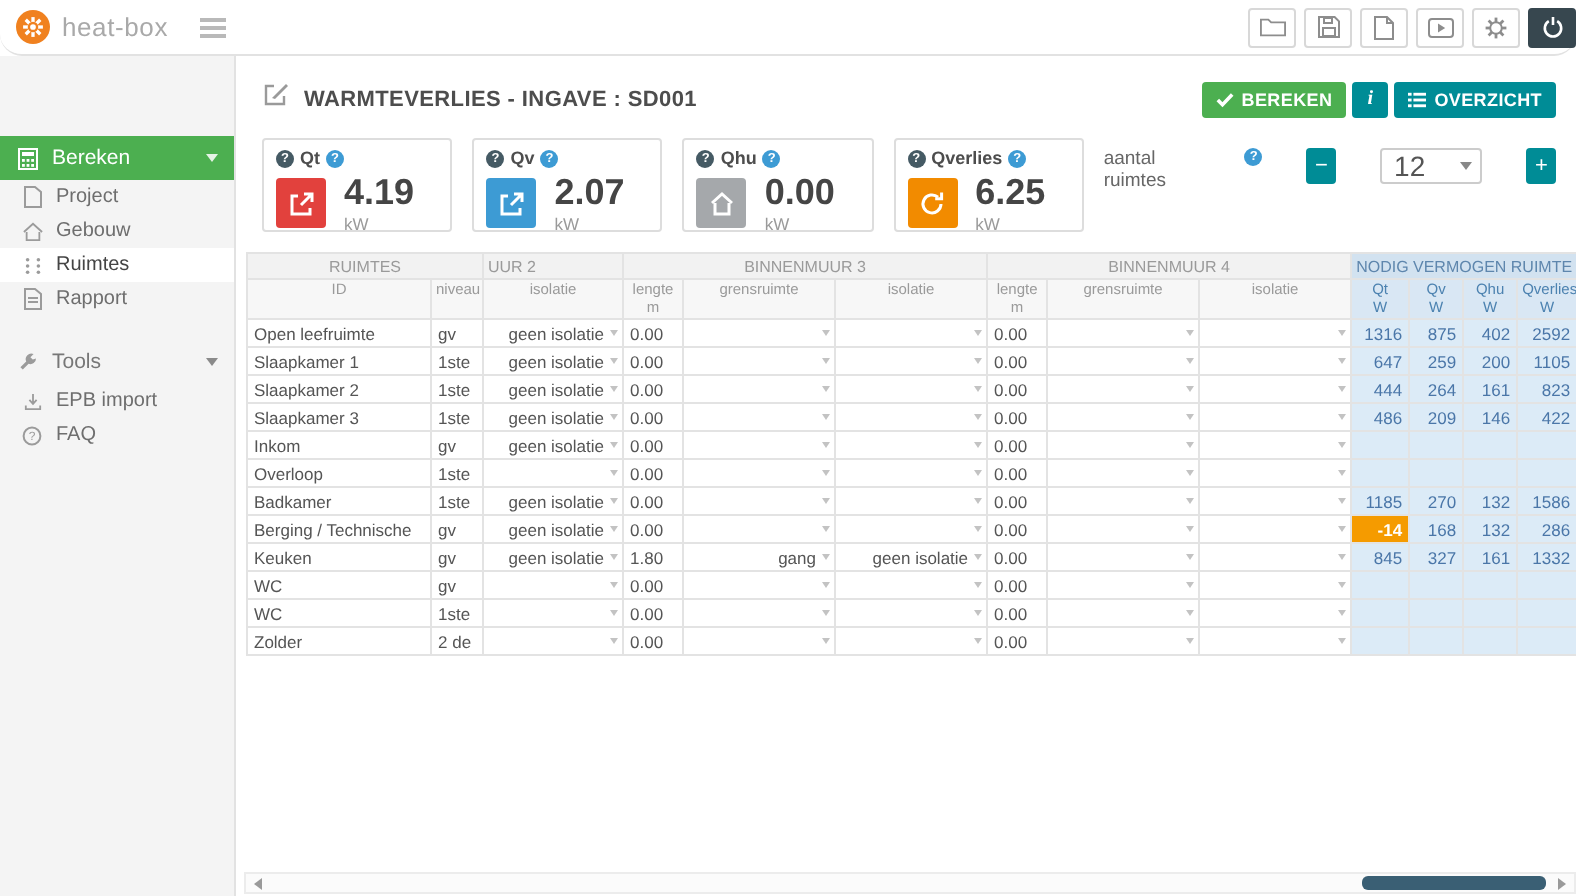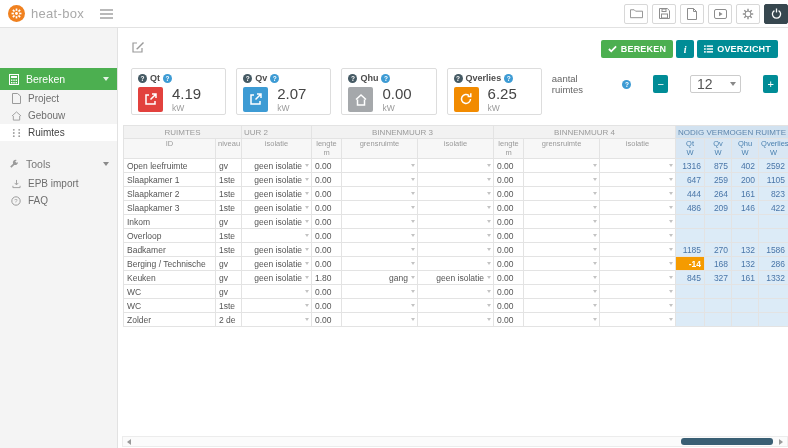--- a/index.html
+++ b/index.html
@@ -1,20 +1,20 @@
 <!DOCTYPE html>
 <html><head>
 <meta charset="utf-8">
 <style>
   *{margin:0;padding:0;box-sizing:border-box;}
   html,body{width:788px;height:448px;overflow:hidden;}
   body{font-family:"Liberation Sans",sans-serif;background:#fff;color:#555;position:relative;}
 
   
-  .topbar{position:absolute;top:0;left:0;width:100%;height:28px;background:#fff;border-bottom:1px solid #e2e2e2;display:flex;align-items:center;padding:0 0 0 8px;z-index:5;}
+  .topbar{position:absolute;top:0;left:0;width:100%;height:28px;background:#fff;border-bottom:1px solid #e2e2e2;display:flex;align-items:center;padding:0 0 0 8px;z-index:5;border-radius:11px;}
   .logo{width:17px;height:17px;border-radius:50%;background:#f0811f;display:flex;align-items:center;justify-content:center;flex:0 0 auto;}
   .brand-text{font-size:13px;color:#a9a9a9;margin-left:6px;letter-spacing:.3px;}
   .hamburger{margin-left:16px;display:inline-flex;flex-direction:column;gap:2px;cursor:pointer;}
   .hamburger i{display:block;width:13px;height:2px;background:#b9b9b9;}
   .tb-right{margin-left:auto;display:flex;align-items:center;gap:4px;}
   .tb-btn{width:24px;height:20px;border:1px solid #d8d8d8;border-radius:2px;background:#fff;display:flex;align-items:center;justify-content:center;color:#8d8d8d;cursor:pointer;}
   .tb-btn.dark{background:#37474f;border-color:#37474f;color:#fff;}
   .tb-select{position:relative;height:20px;border:1px solid #d8d8d8;border-radius:2px;background:#fff;font-size:9px;color:#555;display:flex;align-items:center;padding:0 16px 0 6px;min-width:76px;cursor:pointer;}
   .sel-caret{width:0;height:0;border-left:3px solid transparent;border-right:3px solid transparent;border-top:4px solid #888;}
   .tb-select .sel-caret{position:absolute;right:4px;}
@@ -44,25 +44,25 @@
   
   .metrics{display:flex;align-items:flex-start;padding:10px 10px 0 13px;}
   .mcard{width:104px;height:47px;border:1px solid #ddd;border-radius:2px;margin-right:10px;padding:4px 6px;background:#fff;}
   .mhead{display:flex;align-items:center;gap:3px;font-size:9px;font-weight:bold;color:#4d4d4d;}
   .dot{width:9px;height:9px;border-radius:50%;color:#fff;font-size:6.5px;line-height:9px;text-align:center;font-weight:bold;flex:0 0 auto;}
   .dot.dark{background:#455a64;}
   .dot.blue{background:#3d9bd4;cursor:pointer;}
   .mbody{display:flex;gap:9px;margin-top:3px;align-items:center;}
   .micon{width:25px;height:25px;border-radius:2px;display:flex;align-items:center;justify-content:center;flex:0 0 auto;}
   .mi-red{background:#e2413d;}.mi-blue{background:#3d9bd4;}.mi-gray{background:#a5a8ab;}.mi-orange{background:#f28b00;}
-  .mval{font-size:15px;font-weight:normal;color:#454545;line-height:1.1;}
+  .mval{font-size:18px;font-weight:bold;color:#454545;line-height:1.1;}
   .munit{font-size:8.5px;color:#9a9a9a;}
 
   
-  .rooms-ctl{margin-left:auto;display:flex;align-items:center;gap:22px;padding-top:5px;}
+  .rooms-ctl{margin-left:auto;display:flex;gap:22px;padding-top:5px;}
   .rooms-label{font-size:9.5px;color:#666;}
   .step-btn{width:18px;height:18px;border-radius:2px;background:#008c96;color:#fff;border:none;font-size:11px;display:flex;align-items:center;justify-content:center;cursor:pointer;font-family:inherit;}
   .rooms-select{position:relative;width:58px;height:18px;border:1px solid #ccc;border-radius:2px;background:#fff;font-size:14px;color:#555;display:flex;align-items:center;padding:0 14px 0 6px;cursor:pointer;}
   .rooms-select .sel-caret{position:absolute;right:4px;}
 
   
   .table-wrap{margin:10px 0 0 5px;}
   table{border-collapse:collapse;table-layout:fixed;width:665px;font-size:8.5px;}
   th,td{border:1px solid #e3e3e3;overflow:hidden;white-space:nowrap;}
   th.gth{height:13px;background:#f2f2f2;color:#9a9a9a;font-weight:normal;font-size:8px;text-align:center;}
@@ -197,20 +197,30 @@
             <circle cx="2" cy="5" r="1"></circle>
             <circle cx="2" cy="8.5" r="1"></circle>
             <circle cx="8" cy="1.5" r="1"></circle>
             <circle cx="8" cy="5" r="1"></circle>
             <circle cx="8" cy="8.5" r="1"></circle>
           </g>
         </svg>
     </span>
     <span>Ruimtes</span>
   </div>
+  <div class="side-item">
+    <span class="sicon">
+      <svg width="9" height="11" viewBox="0 0 9 11">
+          <path d="M.5.5h5L8.5 3v7.5h-8z" fill="none" stroke="currentColor"></path>
+          <line x1="2" y1="5" x2="7" y2="5" stroke="currentColor"></line>
+          <line x1="2" y1="7" x2="7" y2="7" stroke="currentColor"></line>
+        </svg>
+    </span>
+    <span>Rapport</span>
+  </div>
 
   <div class="side-head tools">
     <span class="sicon">
       <svg width="10" height="10" viewBox="0 0 10 10">
           <path d="M9 3.2A2.8 2.8 0 015.3 5.9L2.4 8.8 1.2 7.6l2.9-2.9A2.8 2.8 0 017.8 1l-1.6 1.6 1.2 1.2z" fill="currentColor"></path>
         </svg>
     </span>
     <span>Tools</span>
     <span class="chev"></span>
   </div>
@@ -236,20 +246,21 @@
 
 <div class="main">
 
   <div class="page-head">
     <span>
       <svg width="14" height="14" viewBox="0 0 14 14">
           <path d="M6 3H2v9h9V8" fill="none" stroke="#9a9a9a" stroke-width="1.2"></path>
           <path d="M5.5 8.5L12 2l1 1-6.5 6.5L5 9z" fill="#9a9a9a"></path>
         </svg>
     </span>
+    <span class="page-title">WARMTEVERLIES - INGAVE : SD001</span>
     <div class="ph-actions">
       <button class="btn green">
         <svg width="9" height="8" viewBox="0 0 10 8">
             <path d="M1 4l2.6 2.6L9 1" fill="none" stroke="#fff" stroke-width="2"></path>
           </svg>
         <span>BEREKEN</span>
       </button>
       <button class="btn teal square">
           <span>i</span>
         </button>

